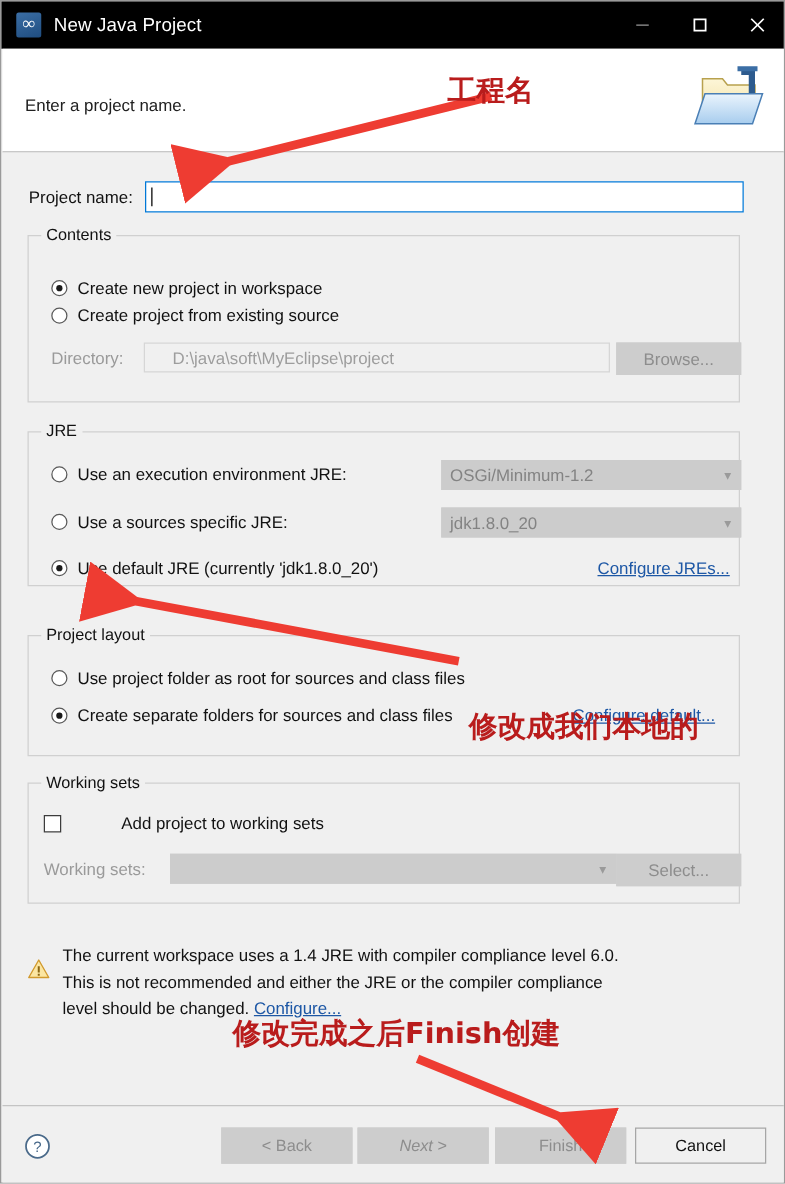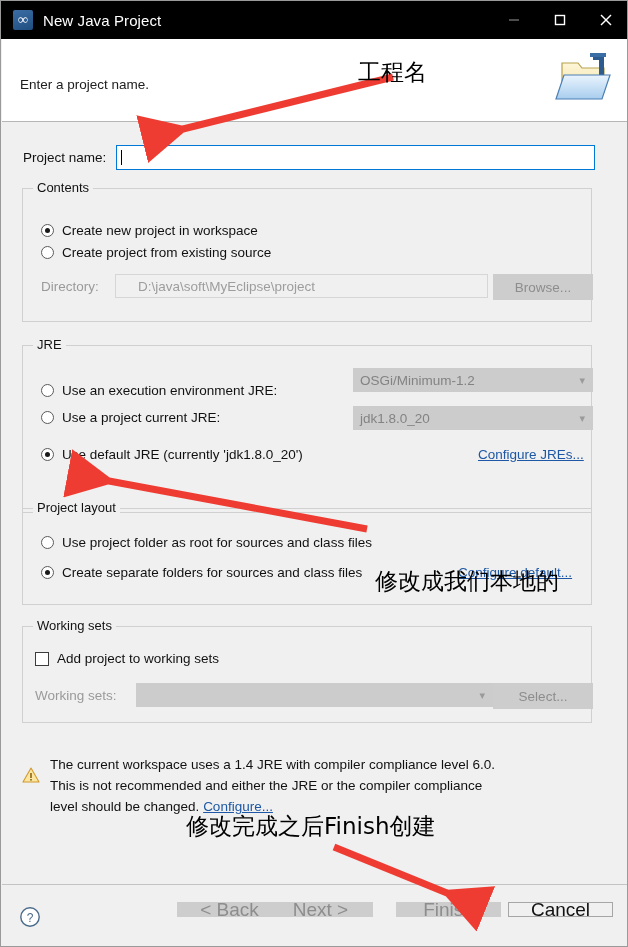--- a/index.html
+++ b/index.html
@@ -175,38 +175,38 @@
   
   .footer {
     position: absolute; left: 1px; top: 883px;
     width: 626px; height: 63px;
     background: #f0f0f0;
     border-top: 1px solid #c4c4c4;
   }
   .help-icon { position: absolute; left: 17px; top: 21px; width: 22px; height: 22px; }
   .fbtn {
     position: absolute; top: 17px;
-    height: 15px; width: 105px;
+    height: 29px; width: 105px;
     display: flex; align-items: center; justify-content: center;
-    font-size: 19px;
+    font-size: 13px;
   }
   .fbtn.disabled { background: #cdcdcd; border: 1px solid #cdcdcd; color: #8d8d8d; }
   .fbtn.normal { background: #f0f0f0; border: 1px solid #a6a6a6; color: #111; }
 
   
   .anno-layer {
     position: absolute; left: 0; top: 0;
     width: 628px; height: 947px;
     pointer-events: none;
   }
   .anno-text {
     position: absolute;
-    color: #000000;
+    color: #b91c1c;
     font-family: "DejaVu Sans", sans-serif;
-    font-weight: normal;
+    font-weight: bold;
     white-space: nowrap;
   }
 </style>
 </head>
 <body>
 
 <div id="app">
 
   <div class="titlebar">
     <div class="title-icon">∞</div>
@@ -276,35 +276,35 @@
       <div class="radio-row" style="left:18px; top:56px;">
         <span class="radio"></span>
         <span class="rlabel">Create project from existing source</span>
       </div>
 
       <span class="lbl-dim" style="left:18px; top:90px;">Directory:</span>
       <div class="txtbox-dim" style="left:92px; top:85px; width:373px;">D:\java\soft\MyEclipse\project</div>
       <div class="btn-dim" style="left:470px; top:85px; width:100px; height:26px;">Browse...</div>
     </div>
 
-    <div class="group" style="left:20px; top:223px; width:570px; height:168px;">
+    <div class="group" style="left:20px; top:223px; width:570px; height:124px;">
       <span class="group-title">JRE</span>
 
-      <div class="radio-row" style="left:18px; top:26px;margin-top:11px;">
+      <div class="radio-row" style="left:18px; top:26px;">
         <span class="radio"></span>
         <span class="rlabel">Use an execution environment JRE:</span>
       </div>
       <div class="combo" style="left:330px; top:22px; width:240px;">
         <span>OSGi/Minimum-1.2</span>
         <span class="chev">▾</span>
       </div>
 
       <div class="radio-row" style="left:18px; top:64px;">
         <span class="radio"></span>
-        <span class="rlabel">Use a project current JRE:</span>
+        <span class="rlabel">Use a sources specific JRE:</span>
       </div>
       <div class="combo" style="left:330px; top:60px; width:240px;">
         <span>jdk1.8.0_20</span>
         <span class="chev">▾</span>
       </div>
 
       <div class="radio-row" style="left:18px; top:101px;">
         <span class="radio on"></span>
         <span class="rlabel">Use default JRE (currently 'jdk1.8.0_20')</span>
       </div>
@@ -322,21 +322,21 @@
       <div class="radio-row" style="left:18px; top:56px;">
         <span class="radio on"></span>
         <span class="rlabel">Create separate folders for sources and class files</span>
       </div>
       <a class="link" style="left:435px; top:56px;">Configure default...</a>
     </div>
 
     <div class="group" style="left:20px; top:504px; width:570px; height:97px;">
       <span class="group-title">Working sets</span>
 
-      <div class="check-row" style="left:12px; top:24px;">
+      <div class="check-row" style="left:12px; top:24px;gap:40px;">
         <span class="checkbox"></span>
         <span class="rlabel">Add project to working sets</span>
       </div>
 
       <span class="lbl-dim" style="left:12px; top:61px;">Working sets:</span>
       <div class="combo" style="left:113px; top:56px; width:357px;">
         <span></span>
         <span class="chev">▾</span>
       </div>
       <div class="btn-dim" style="left:470px; top:56px; width:100px; height:26px;">Select...</div>
@@ -361,21 +361,21 @@
 
   <div class="footer">
     <span class="help-icon">
       <svg width="22" height="22" viewBox="0 0 22 22">
         <circle cx="11" cy="11" r="9.2" fill="#ffffff" stroke="#4a6versus" stroke-width="0"></circle>
         <circle cx="11" cy="11" r="9.2" fill="none" stroke="#4a6a8a" stroke-width="1.4"></circle>
         <text x="11" y="15.6" font-size="12" font-family="Liberation Sans, sans-serif" fill="#4a6a8a" text-anchor="middle">?</text>
       </svg>
     </span>
     <div class="fbtn disabled" style="left:175px;">&lt; Back</div>
-    <div class="fbtn disabled" style="left:266px;">Next &gt;</div>
+    <div class="fbtn disabled" style="left:284px;font-style:italic;">Next &gt;</div>
     <div class="fbtn disabled" style="left:394px;">Finish</div>
     <div class="fbtn normal" style="left:506px;">Cancel</div>
   </div>
 
   <div class="anno-layer">
     <svg width="628" height="947" viewBox="0 0 628 947" style="position:absolute;left:0;top:0;">
       <defs>
         <marker id="ah" markerWidth="7" markerHeight="7" refX="1" refY="3.5" orient="auto">
           <path d="M7,0 L0,3.5 L7,7 Z" fill="#ee3c32"></path>
         </marker>

